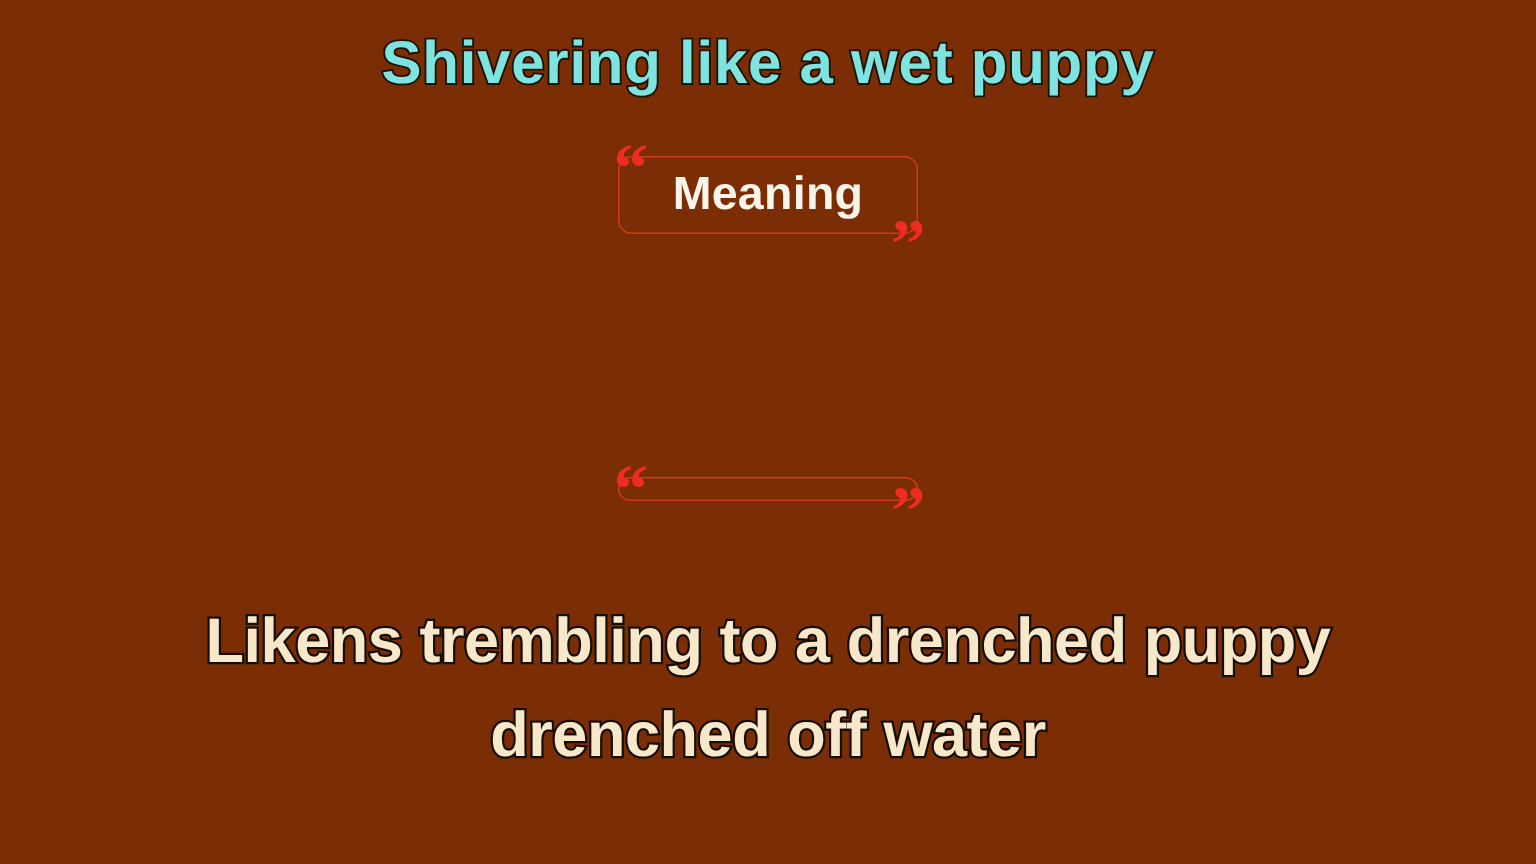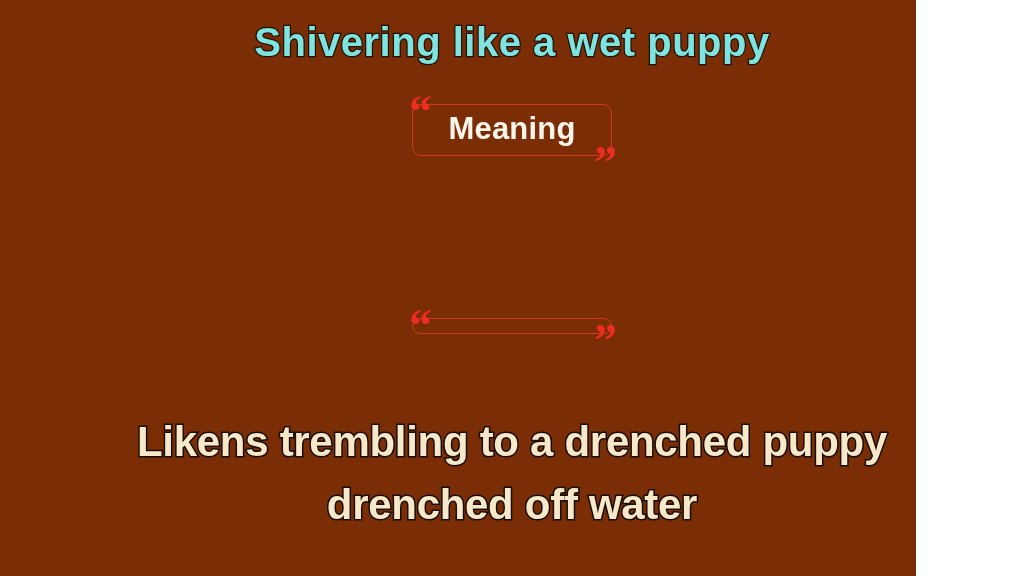--- a/index.html
+++ b/index.html
@@ -8,21 +8,21 @@
   }
   body {
     width: 1024px;
     height: 576px;
     overflow: hidden;
     font-family: "Liberation Sans", sans-serif;
   }
 
   .slide {
     position: relative;
-    width: 916px;
+    width: 1024px;
     height: 576px;
     background: #7b2d05;
     overflow: hidden;
   }
 
   
   .title {
     position: absolute;
     top: 22px;
     left: 0;
@@ -100,21 +100,21 @@
     color: #c5ee78;
     letter-spacing: -0.2px;
     line-height: 1.1;
     white-space: nowrap;
     text-shadow: 1px 1px 0 #5f3a16, 1.5px 1.5px 1px rgba(60,30,5,0.55);
   }
 
   
   .definition-text {
     position: absolute;
-    top: 410px;
+    top: 395px;
     left: 0;
     width: 1024px;
     text-align: center;
     font-family: "Liberation Sans", sans-serif;
     font-weight: bold;
     font-size: 42px;
     color: #f8e8ca;
     -webkit-text-stroke: 3px #150d06;
     paint-order: stroke fill;
     line-height: 1.5;

